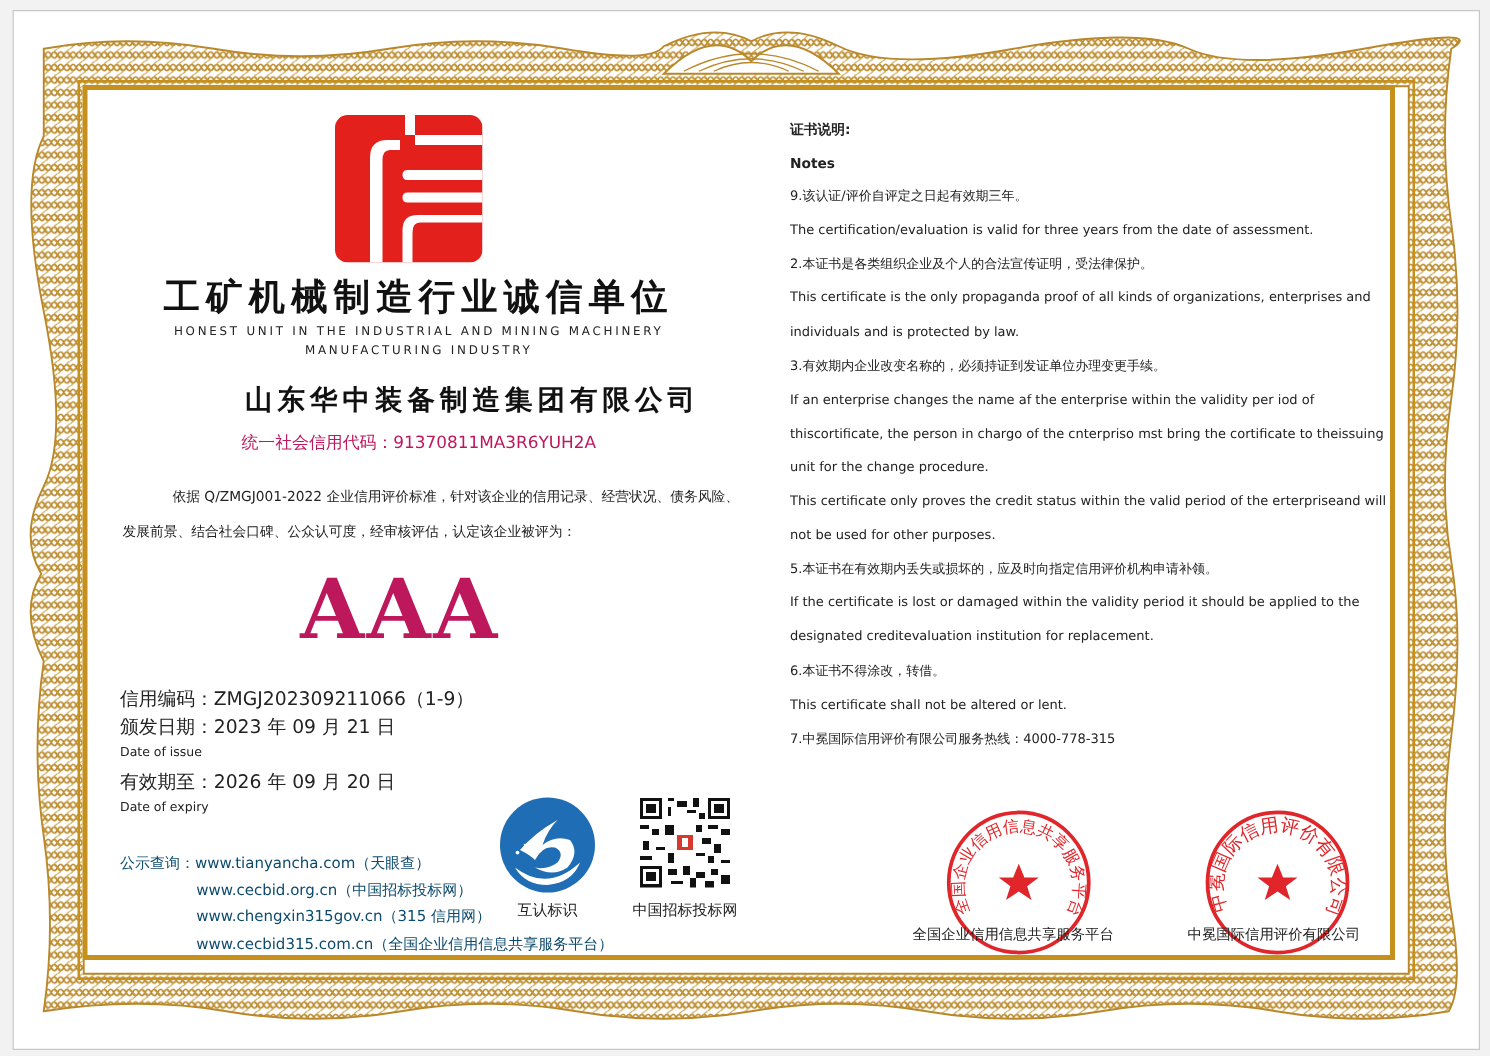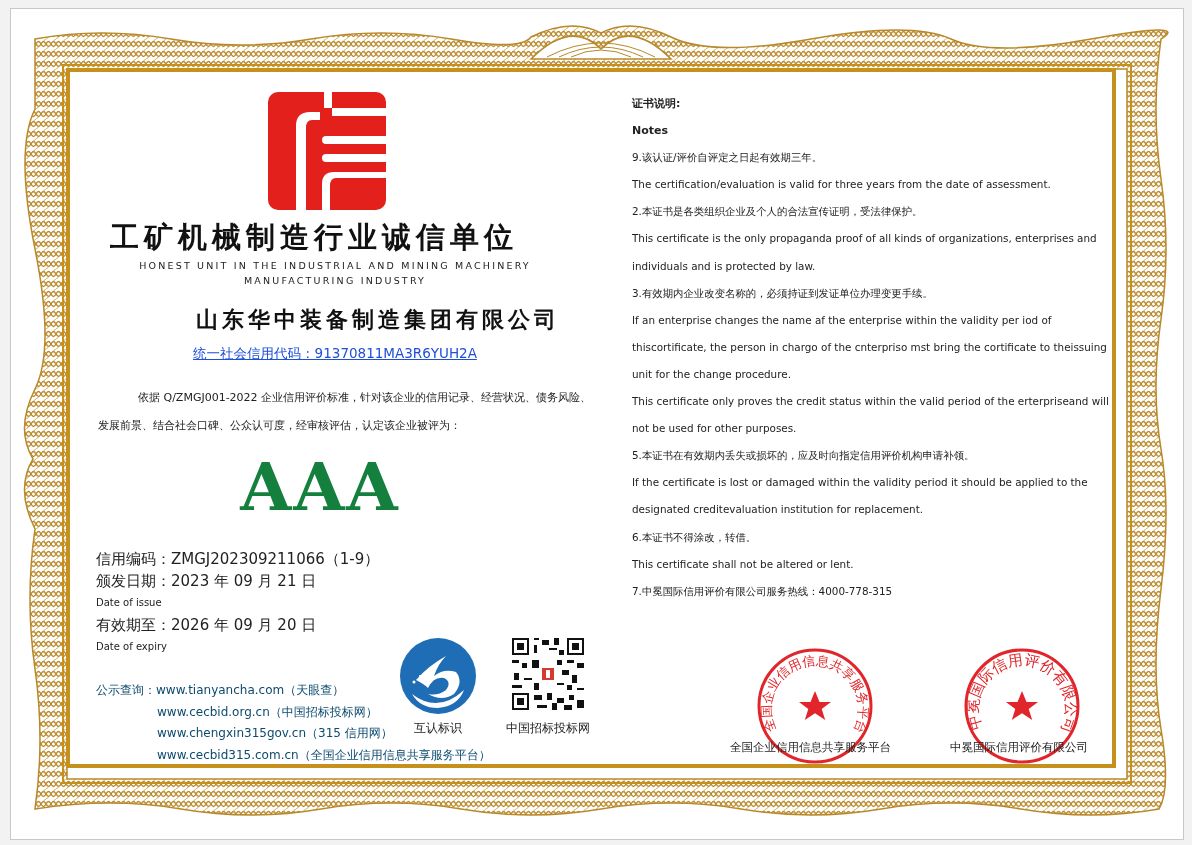--- a/index.html
+++ b/index.html
@@ -12,43 +12,43 @@
     background: #ffffff; border: 1px solid #c8c8c8;
   }
   .frame-svg { position: absolute; left: 0; top: 0; }
   .inner {
     position: absolute; left: 66px; top: 68px; width: 1050px; height: 700px;
     border: 4px solid #c5911c; box-sizing: border-box; background: #fff;
   }
   
   .logo { position: absolute; left: 268px; top: 92px; width: 118px; height: 118px; }
   .title-cn {
-    position: absolute; left: 110px; top: 218px; width: 450px; text-align: left;
+    position: absolute; left: 110px; top: 218px; width: 450px; text-align: center;
     font-size: 29px; font-weight: bold; letter-spacing: 5px; color: #111;
   }
   .title-en {
     position: absolute; left: 110px; top: 258px; width: 450px; text-align: center;
     font-size: 9.5px; letter-spacing: 2.2px; line-height: 15px; color: #222;
   }
   .company {
     position: absolute; left: 110px; top: 305px; width: 450px; text-align: right;
     font-size: 22px; letter-spacing: 4px; color: #111; font-weight: bold;
   }
   .usc {
     position: absolute; left: 110px; top: 345px; width: 450px; text-align: center;
-    font-size: 13.5px; color: #1d4ed8; text-decoration: underline;
+    font-size: 13.5px; color: #be185d;
   }
   .para {
     position: absolute; left: 118px; top: 384px; width: 430px;
     font-size: 11px; line-height: 28px; color: #222; text-indent: 20px;
   }
   .aaa {
     position: absolute; left: 160px; top: 448px; width: 320px; text-align: center;
     font-family: "DejaVu Serif", "Liberation Serif", serif; font-weight: bold;
-    font-size: 66px; color: #15803d; letter-spacing: 2px;
+    font-size: 66px; color: #be185d; letter-spacing: 2px;
   }
   .info { position: absolute; left: 96px; top: 549px; font-size: 12px; color: #222; }
   .info .row-cn { height: 22px; line-height: 20px; font-size: 15px; }
   .info .row-en { height: 22px; line-height: 20px; font-size: 10px; }
   .query { position: absolute; left: 96px; top: 680px; font-size: 12px; line-height: 21.5px; color: #0c4a6e; }
   .query .indent { padding-left: 61px; }
   .badge-mr { position: absolute; left: 398px; top: 636px; width: 80px; height: 80px; }
   .badge-mr-label { position: absolute; left: 398px; top: 720px; width: 80px; text-align: center; font-size: 12px; font-family: Liberation Serif, serif; }
   .qr { position: absolute; left: 512px; top: 638px; width: 72px; height: 72px; }
   .qr-label { position: absolute; left: 490px; top: 720px; width: 116px; text-align: center; font-size: 12px; }

